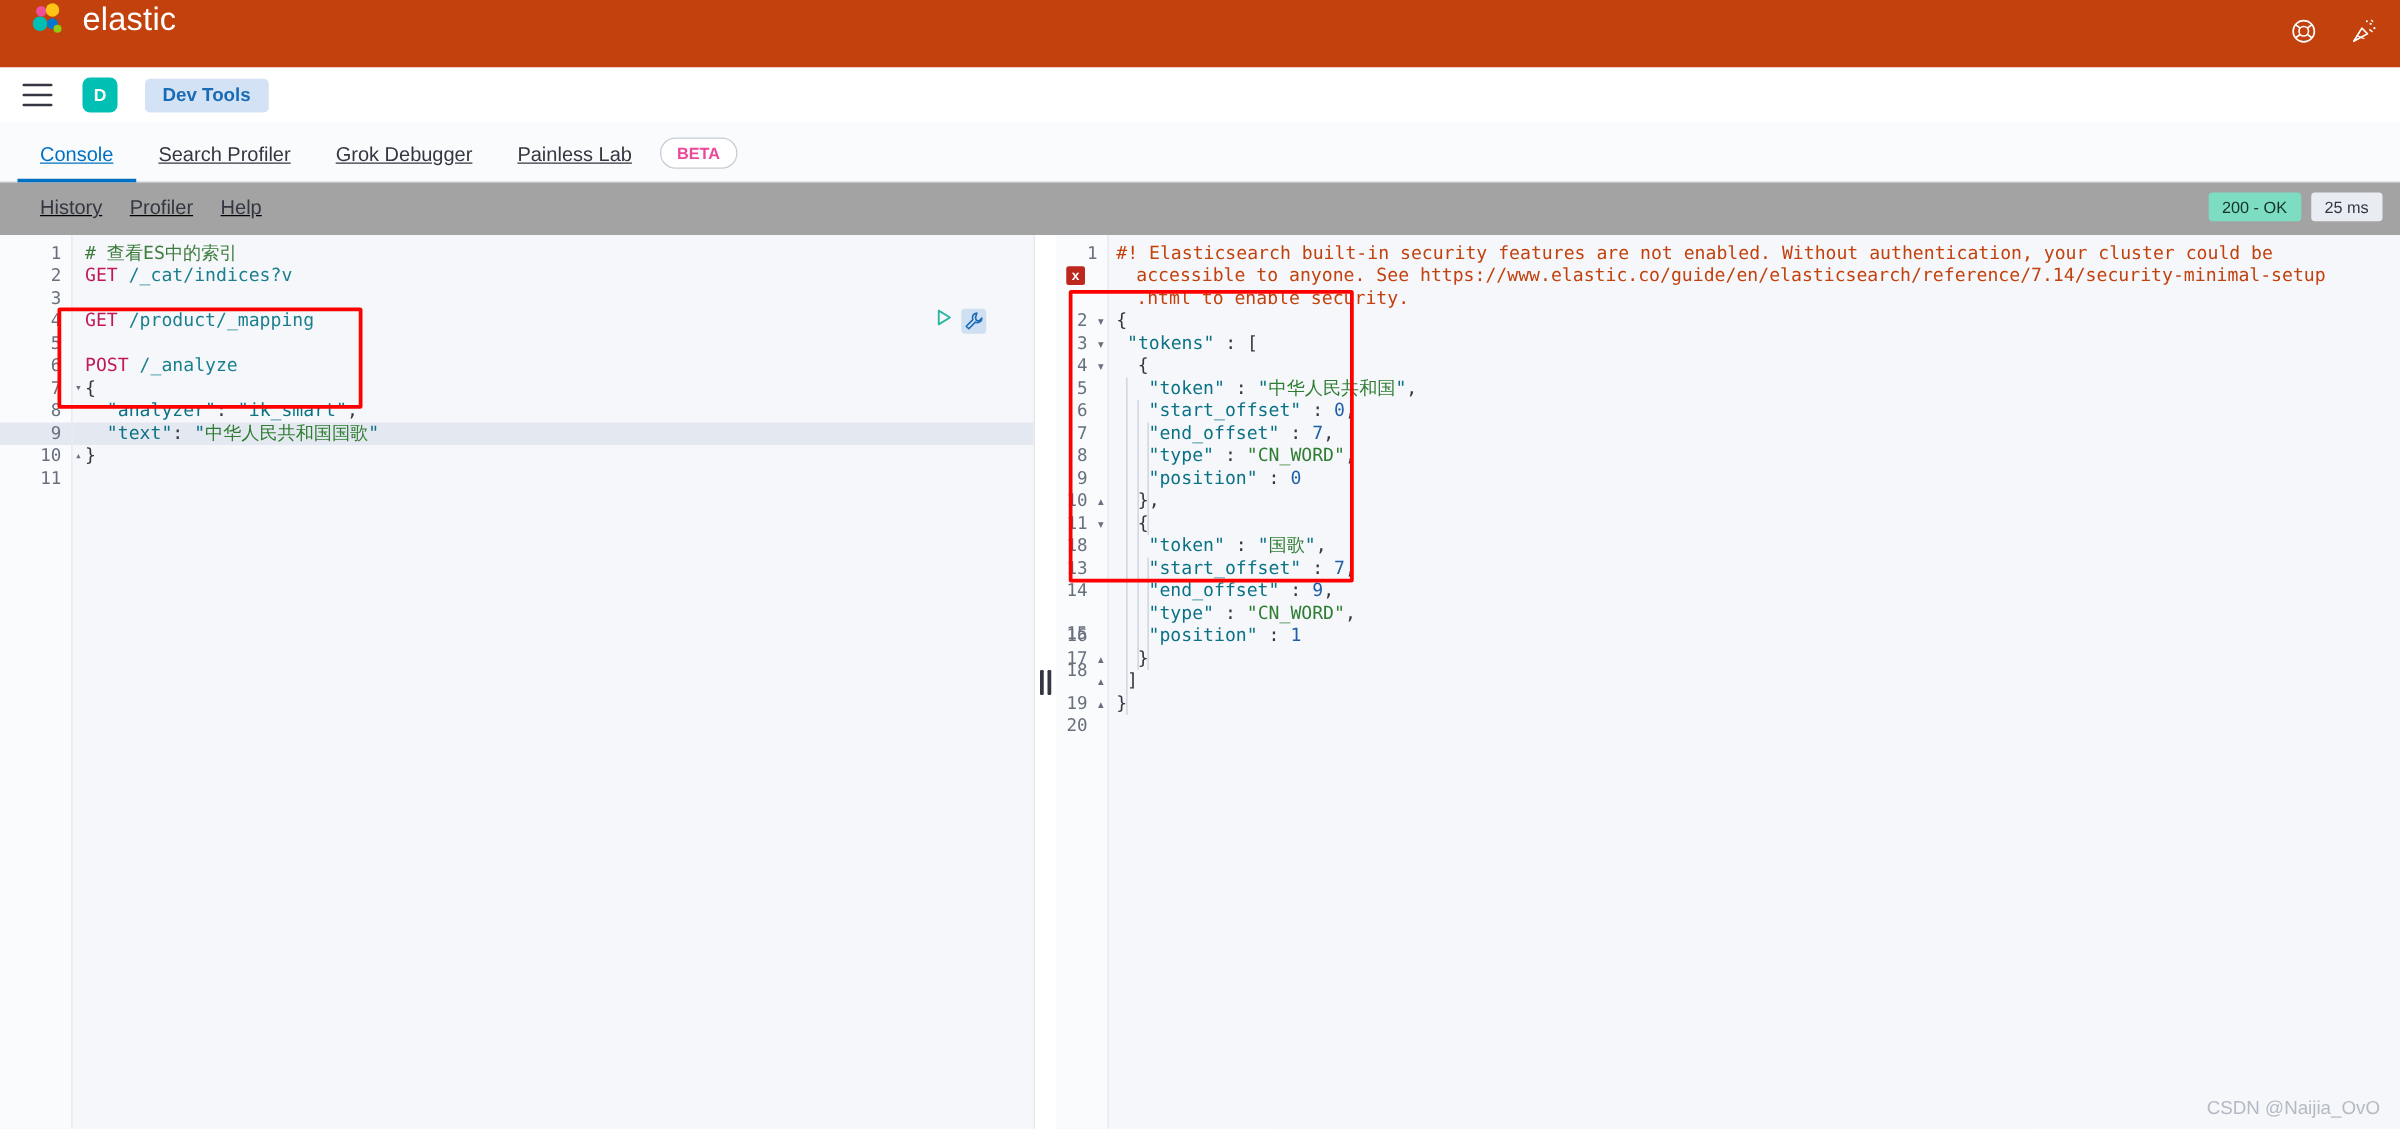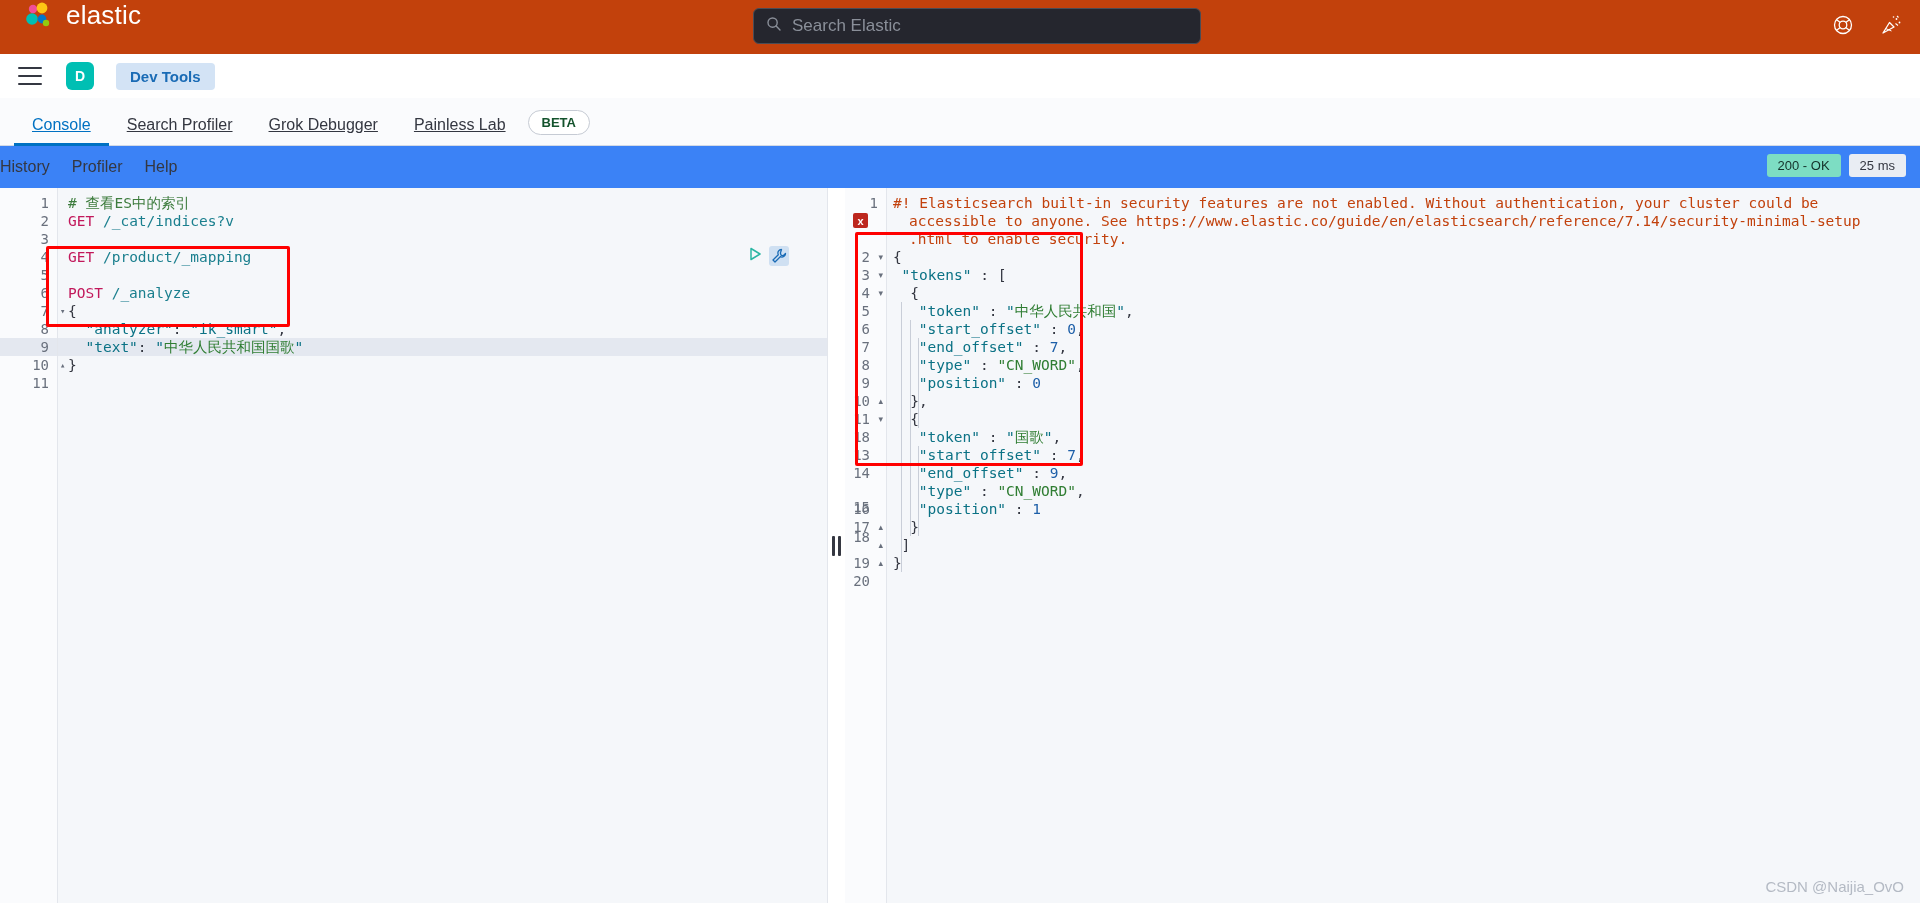--- a/index.html
+++ b/index.html
@@ -83,32 +83,32 @@
     text-decoration: underline;
   }
   .tab.active { color: #0071c2; font-weight: 400; }
   .tab.active::after {
     content: ""; position: absolute; left: 0; right: 0; bottom: -1px;
     height: 3px; background: #0071c2;
   }
   .beta-pill {
     display: inline-block;
     border: 1px solid #c6cbd4; border-radius: 14px;
-    font-size: 13px; font-weight: 700; color: #14532d;
+    font-size: 13px; font-weight: 700; color: #ec4899;
     padding: 4px 13px; margin-bottom: 10px; margin-left: 4px;
     background: #ffffff;
   }
 
   
   .console-toolbar {
     position: absolute; left: 0; top: 146px;
     width: 1920px; height: 42px;
-    background: #3b82f6;
+    background: #a3a3a3;
     display: flex; align-items: center;
-    padding-left: 0; gap: 22px;
+    padding-left: 32px; gap: 22px; text-decoration: underline;
   }
   .tool-link { font-size: 16px; color: #343741; cursor: pointer; }
   .status-group {
     position: absolute; right: 14px; top: 8px;
     display: flex; align-items: center; gap: 8px;
   }
   .status-badge {
     background: #7dddc3; color: #14312a;
     font-size: 13px; font-weight: 500;
     padding: 4px 11px; border-radius: 3px;
@@ -247,31 +247,20 @@
         <circle cx="9" cy="8" r="4.2" fill="#f04e98"></circle>
         <circle cx="18" cy="7" r="5.4" fill="#fec514"></circle>
         <circle cx="8" cy="18" r="5.8" fill="#00bfb3"></circle>
         <circle cx="18" cy="18" r="4.4" fill="#0077cc"></circle>
         <circle cx="22" cy="22" r="3.2" fill="#93c90e"></circle>
       </svg>
     </span>
     <span class="brand-name">elastic</span>
   </div>
 
-  <div class="search-wrap">
-    <div class="search-box">
-      <span class="search-icon">
-        <svg width="16" height="16" viewBox="0 0 16 16">
-          <circle cx="6.6" cy="6.6" r="4.6" fill="none" stroke="#8a8f99" stroke-width="1.4"></circle>
-          <line x1="10.1" y1="10.1" x2="14" y2="14" stroke="#8a8f99" stroke-width="1.4" stroke-linecap="round"></line>
-        </svg>
-      </span>
-      <span class="search-text">Search Elastic</span>
-    </div>
-  </div>
 
   <div class="header-icons">
     <span class="hdr-icon">
       <svg width="22" height="22" viewBox="0 0 22 22">
         <circle cx="11" cy="11" r="8.5" fill="none" stroke="#ffffff" stroke-width="1.3"></circle>
         <circle cx="11" cy="11" r="3.8" fill="none" stroke="#ffffff" stroke-width="1.3"></circle>
         <line x1="4.3" y1="5.6" x2="8.3" y2="8.6" stroke="#ffffff" stroke-width="1.3"></line>
         <line x1="13.7" y1="13.4" x2="17.7" y2="16.4" stroke="#ffffff" stroke-width="1.3"></line>
         <line x1="17.7" y1="5.6" x2="13.7" y2="8.6" stroke="#ffffff" stroke-width="1.3"></line>
         <line x1="8.3" y1="13.4" x2="4.3" y2="16.4" stroke="#ffffff" stroke-width="1.3"></line>

